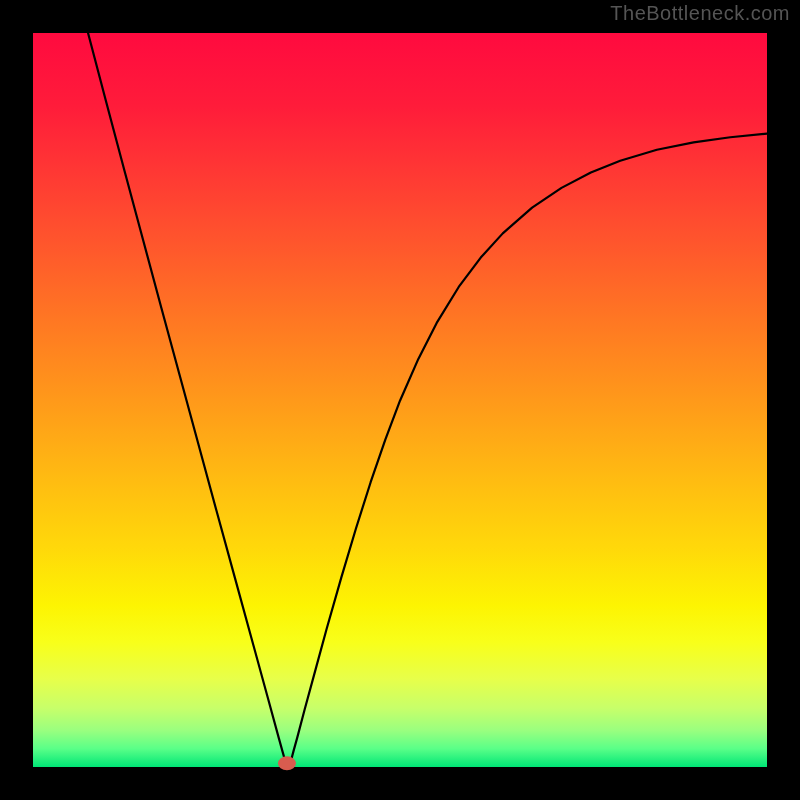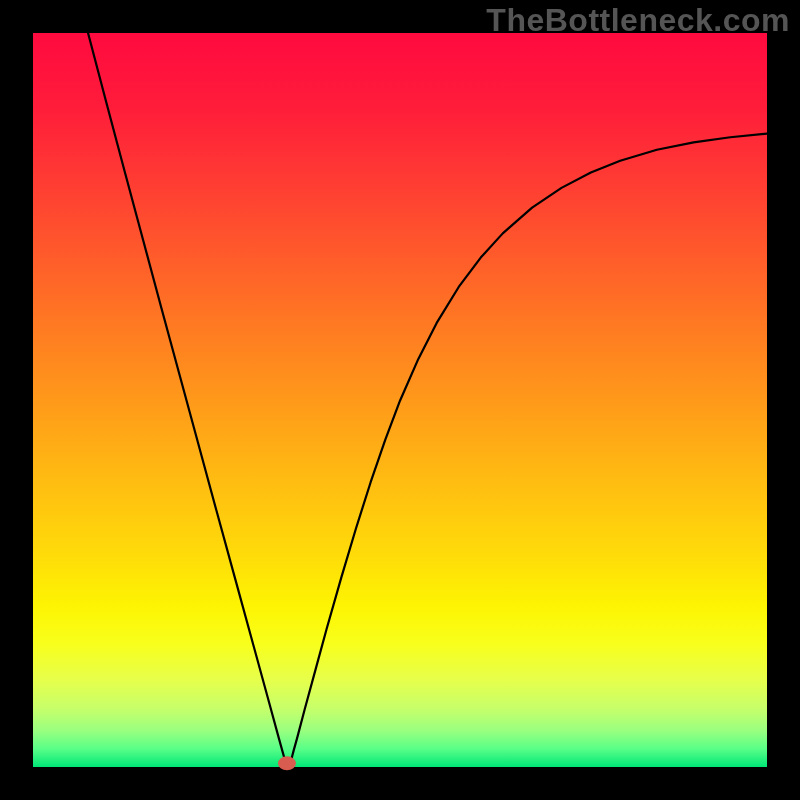--- a/index.html
+++ b/index.html
@@ -14,22 +14,22 @@
   .container {
     position: relative;
     width: 800px;
     height: 800px;
   }
   .watermark {
     position: absolute;
     top: 2px;
     right: 10px;
     color: #555;
-    font-size: 32px;
-    font-weight: 700;
+    font-size: 20px;
+    font-weight: 400;
     letter-spacing: 0.5px;
     z-index: 10;
   }
   svg {
     position: absolute;
     top: 0;
     left: 0;
   }
 </style>
 </head>

